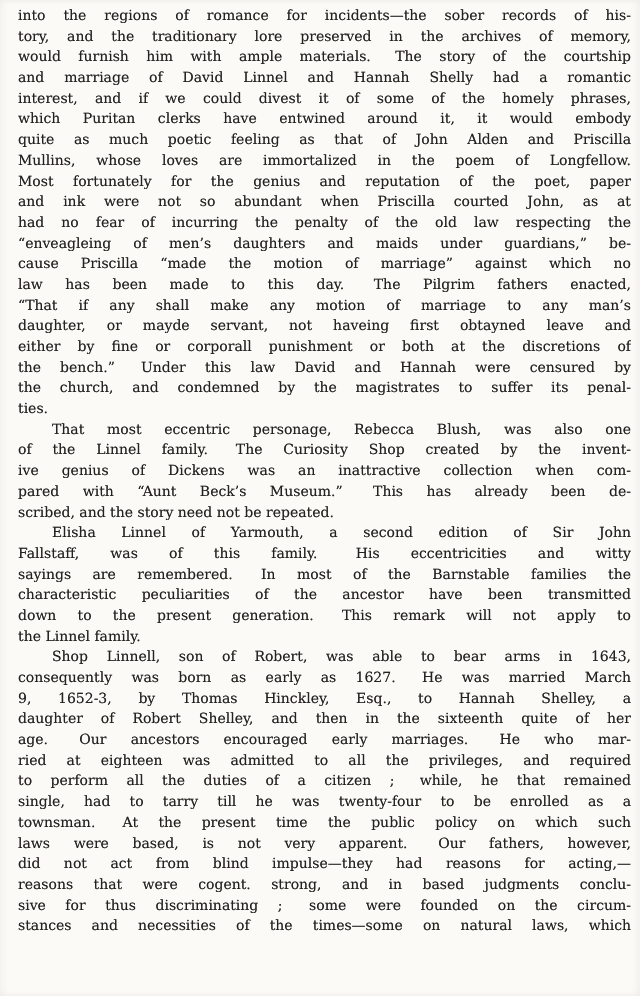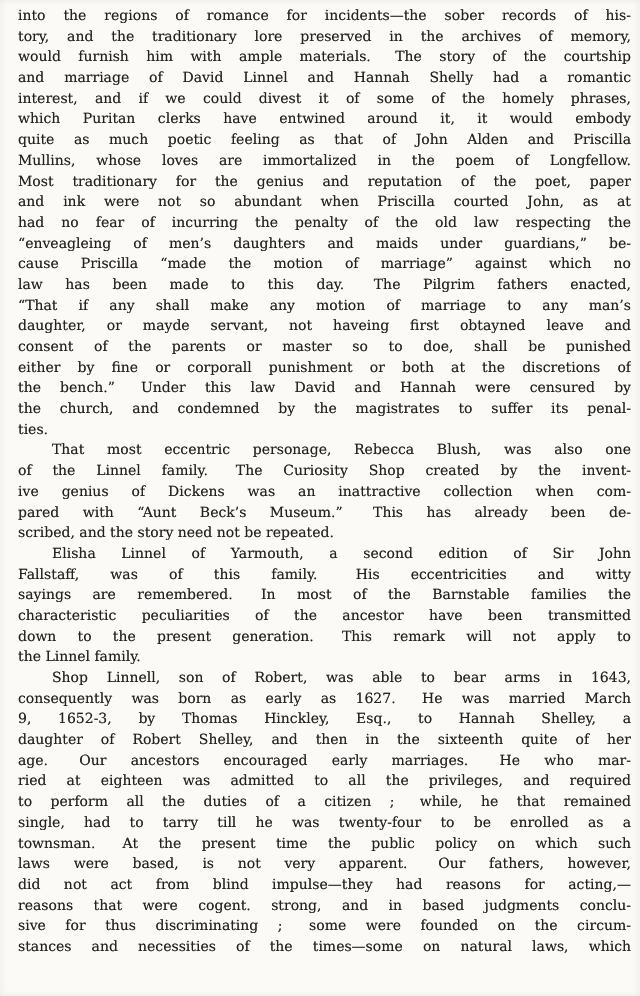--- a/index.html
+++ b/index.html
@@ -59,29 +59,28 @@
   <div class="text-block" style="color: rgb(36, 34, 32);">
       <div class="paragraph">
         <div class="line">into the regions of romance for incidents—the sober records of his-</div>
         <div class="line">tory, and the traditionary lore preserved in the archives of memory,</div>
         <div class="line">would furnish him with ample materials.  The story of the courtship</div>
         <div class="line">and marriage of David Linnel and Hannah Shelly had a romantic</div>
         <div class="line">interest, and if we could divest it of some of the homely phrases,</div>
         <div class="line">which Puritan clerks have entwined around it, it would embody</div>
         <div class="line">quite as much poetic feeling as that of John Alden and Priscilla</div>
         <div class="line">Mullins, whose loves are immortalized in the poem of Longfellow.</div>
-        <div class="line">Most traditionary for the genius and reputation of the poet, paper</div>
+        <div class="line">Most fortunately for the genius and reputation of the poet, paper</div>
         <div class="line">and ink were not so abundant when Priscilla courted John, as at</div>
         <div class="line">had no fear of incurring the penalty of the old law respecting the</div>
         <div class="line">“enveagleing of men’s daughters and maids under guardians,” be-</div>
         <div class="line">cause Priscilla “made the motion of marriage” against which no</div>
         <div class="line">law has been made to this day.  The Pilgrim fathers enacted,</div>
         <div class="line">“That if any shall make any motion of marriage to any man’s</div>
         <div class="line">daughter, or mayde servant, not haveing first obtayned leave and</div>
-        <div class="line">consent of the parents or master so to doe, shall be punished</div>
         <div class="line">either by fine or corporall punishment or both at the discretions of</div>
         <div class="line">the bench.”  Under this law David and Hannah were censured by</div>
         <div class="line">the church, and condemned by the magistrates to suffer its penal-</div>
         <div class="line endline">ties.</div>
       </div>
       <div class="paragraph">
         <div class="line indent">That most eccentric personage, Rebecca Blush, was also one</div>
         <div class="line">of the Linnel family.  The Curiosity Shop created by the invent-</div>
         <div class="line">ive genius of Dickens was an inattractive collection when com-</div>
         <div class="line">pared with “Aunt Beck’s Museum.”  This has already been de-</div>

